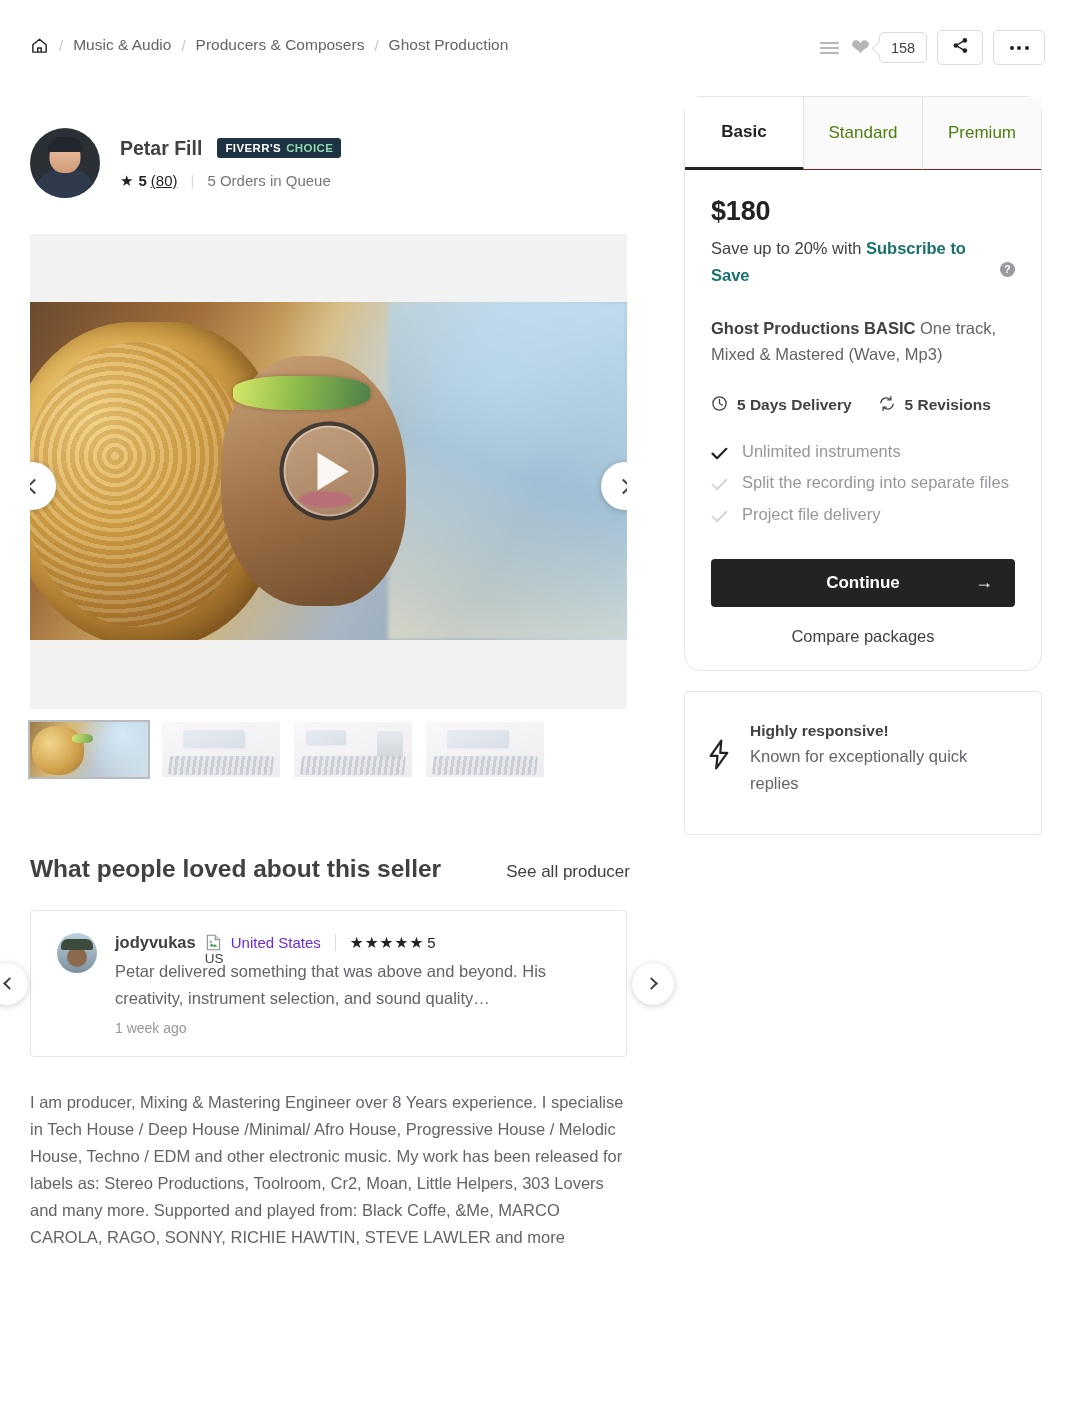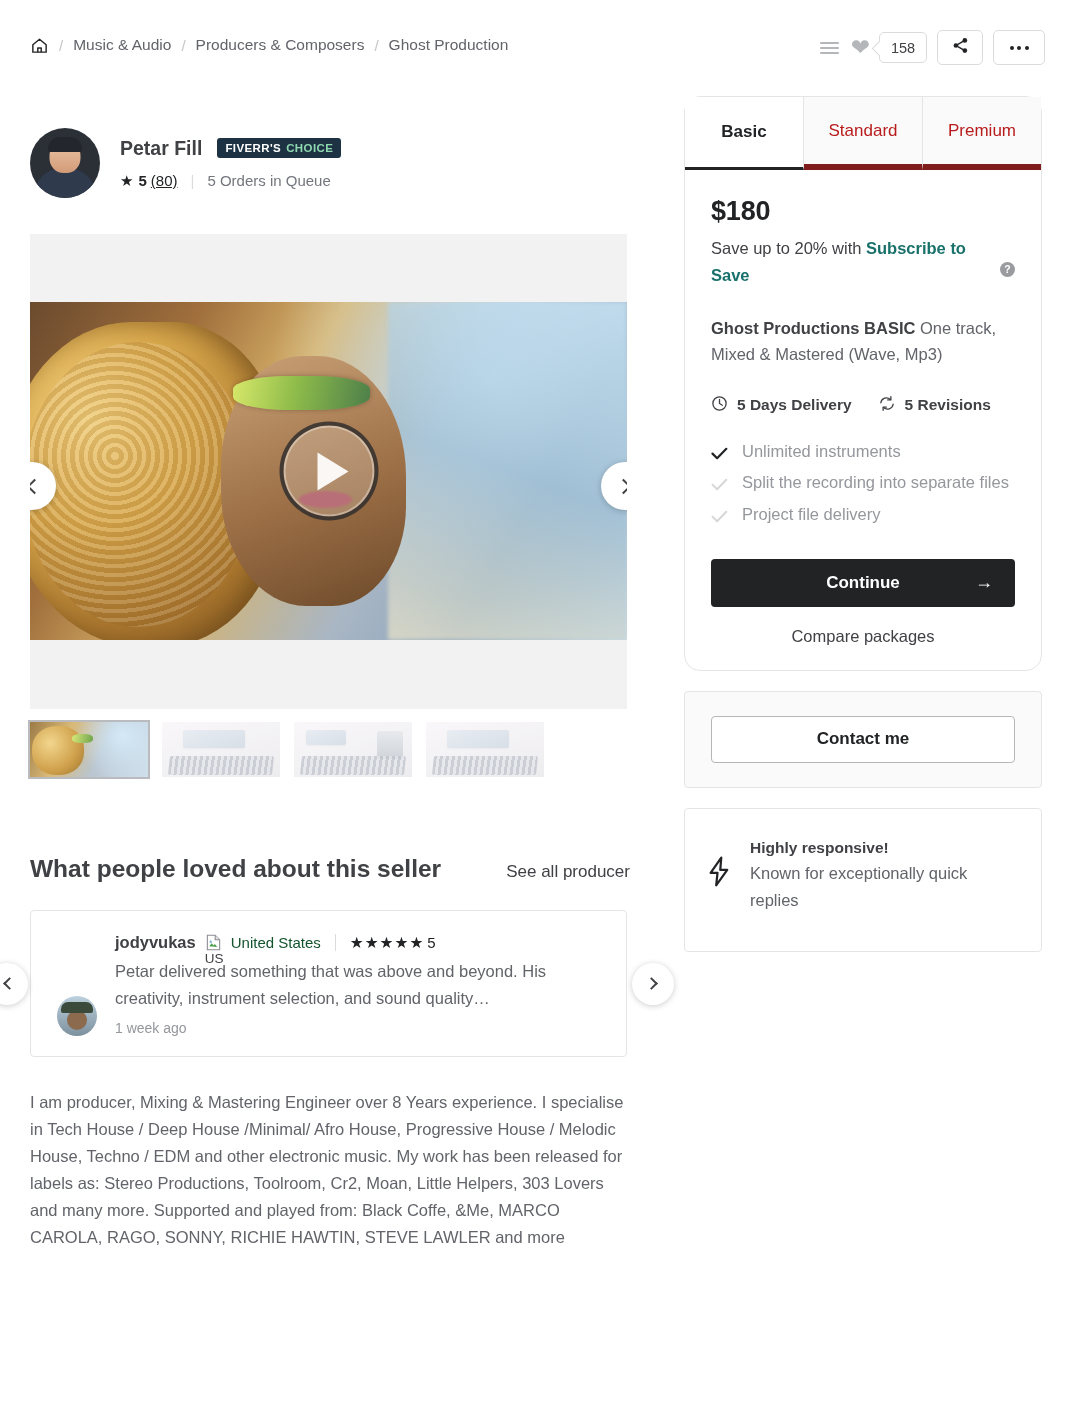--- a/index.html
+++ b/index.html
@@ -224,21 +224,21 @@
     display: flex; align-items: baseline; margin-top: 78px;
   }
   .reviews-title { font-size: 24.5px; font-weight: 700; color: #404145; }
   .see-all {
     margin-left: auto; font-size: 17px; color: #404145; text-decoration: none; cursor: pointer;
   }
   .review-carousel { position: relative; margin-top: 27px; }
   .review-card {
     border: 1px solid #e4e5e7; border-radius: 4px; background: #fff;
     width: 597px; min-height: 143px; padding: 22px 26px 20px 26px;
-    display: flex; gap: 18px; align-items: flex-end;
+    display: flex; gap: 18px;
   }
   .rev-avatar {
     width: 40px; height: 40px; border-radius: 50%; flex: none; overflow: hidden;
     background: linear-gradient(#bcd0de, #7c909e); position: relative;
   }
   .rev-avatar .cap {
     position: absolute; left: 4px; top: 6px; width: 32px; height: 11px;
     background: #3b4a3a; border-radius: 7px 7px 2px 2px;
   }
   .rev-avatar .fc {
@@ -248,21 +248,21 @@
   .rev-body { flex: 1; min-width: 0; }
   .rev-top { display: flex; align-items: center; gap: 9px; flex-wrap: nowrap; }
   .rev-user { font-size: 16.5px; font-weight: 700; color: #404145; }
   .broken-img {
     position: relative; width: 17px; height: 17px; flex: none;
     display: inline-block; vertical-align: middle;
   }
   .broken-img .alt {
     position: absolute; left: 0; top: 17px; font-size: 13.5px; color: #404145; white-space: nowrap;
   }
-  .rev-country { font-size: 15px; color: #14532d; }
+  .rev-country { font-size: 15px; color: #6d28d9; }
   .rev-divider { width: 1px; height: 17px; background: #dadbdd; margin: 0 5px; }
   .rev-stars { display: flex; align-items: center; gap: 1px; }
   .rev-stars .st { color: #222325; font-size: 15.5px; }
   .rev-score { font-size: 15px; color: #222325; margin-left: 3px; }
   .rev-text {
     margin-top: 6px; font-size: 16.5px; line-height: 1.62; color: #62646a;
   }
   .rev-date { margin-top: 9px; font-size: 14px; color: #95979d; }
   .rev-arrow {
     position: absolute; top: 50%; margin-top: -21px; width: 42px; height: 42px;
@@ -279,22 +279,22 @@
     margin-top: 32px; font-size: 16.5px; line-height: 1.63; color: #62646a;
     width: 597px;
   }
 
   
   .right-col { position: absolute; left: 684px; top: 96px; width: 358px; }
   .pkg-card { border: 1px solid #e4e5e7; border-radius: 16px; background: #fff; }
   .pkg-tabs { display: flex; height: 73px; }
   .pkg-tab {
     flex: 1; display: flex; align-items: center; justify-content: center;
-    font-size: 17px; color: #b91c1c; background: #fafafa;
-    border-bottom: 6px solid #7f1d1d; border-right: 1px solid #e4e5e7;
+    font-size: 17px; color: #4d7c0f; background: #fafafa;
+    border-bottom: 1px solid #7f1d1d; border-right: 1px solid #e4e5e7;
     cursor: pointer;
   }
   .pkg-tab:last-child { border-right: none; }
   .pkg-tab.active {
     background: #fff; color: #222325; font-weight: 700;
     border-bottom: 3px solid #222325;
   }
   .pkg-body { padding: 26px 26px 24px 26px; }
   .price { font-size: 27px; font-weight: 700; color: #222325; letter-spacing: -0.2px; }
   .save-line {
@@ -582,23 +582,20 @@
 
         <button class="continue-btn">
           <span>Continue</span>
           <span class="arr">→</span>
         </button>
 
         <a class="compare">Compare packages</a>
       </div>
     </div>
 
-    <div class="contact-card">
-      <button class="contact-btn">Contact me</button>
-    </div>
 
     <div class="resp-card">
       <span>
         <svg width="25" height="31" viewBox="0 0 22 28" fill="none">
           <path d="M12.6 1.5L3 15.2h6.2L8 26.5l10-13.9h-6.3l.9-11.1z" stroke="#222325" stroke-width="2" stroke-linejoin="round"></path>
         </svg>
       </span>
       <span class="resp-text">
         <span class="hd">Highly responsive!</span>
         <span>Known for exceptionally quick replies</span>

